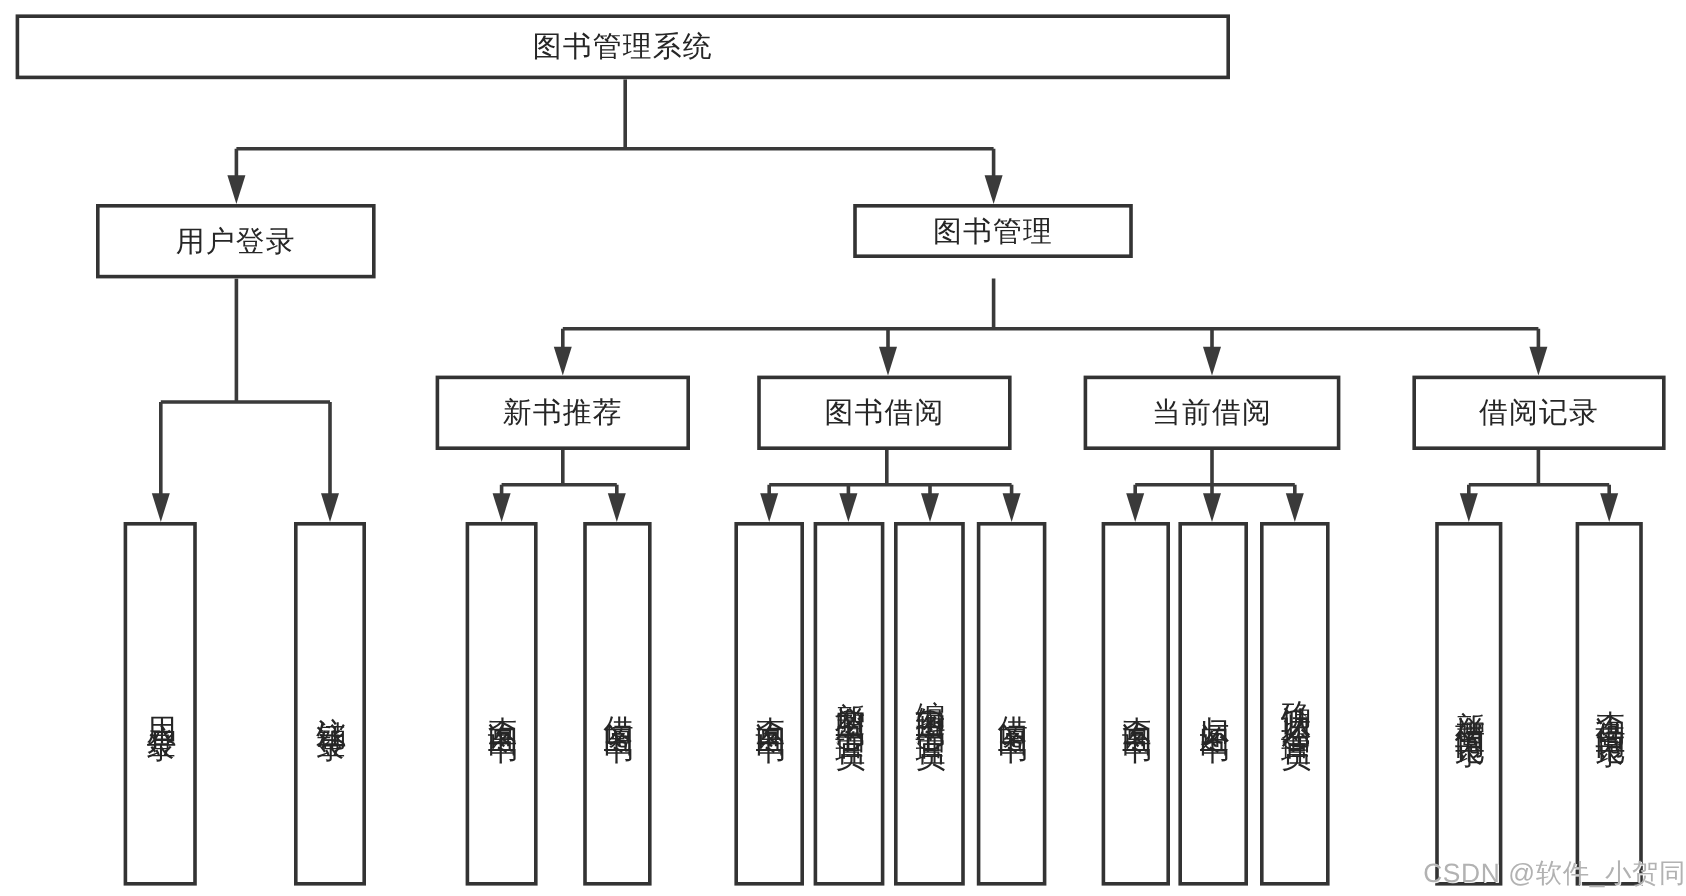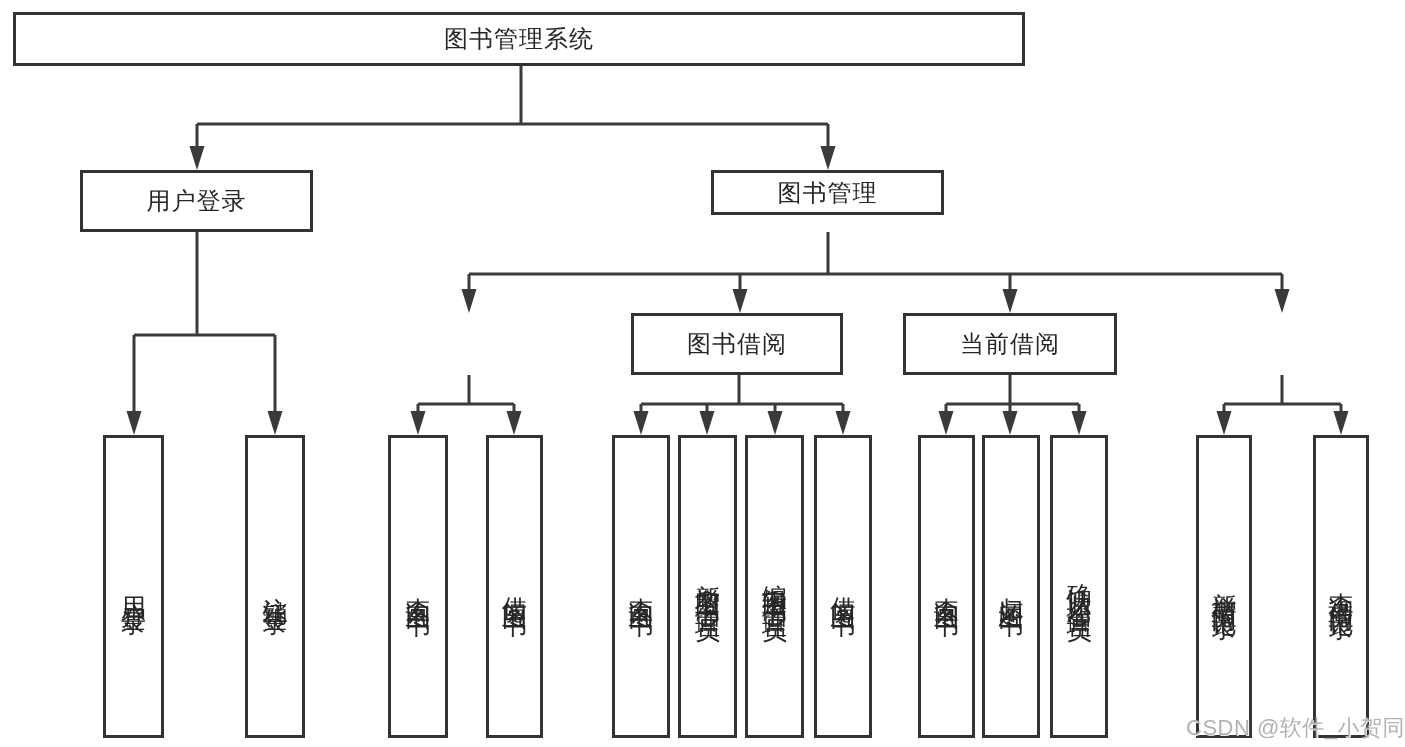--- a/index.html
+++ b/index.html
@@ -92,25 +92,31 @@
     <span class="lbl">图书管理系统</span>
   </div>
 
   <div class="box box-h" style="left:80px;top:170px;width:233px;height:62px">
     <span class="lbl">用户登录</span>
   </div>
   <div class="box box-h" style="left:711px;top:170px;width:233px;height:45px">
     <span class="lbl">图书管理</span>
   </div>
 
+  <div class="box box-h" style="left:363px;top:313px;width:212px;height:62px">
+    <span class="lbl">新书推荐</span>
+  </div>
   <div class="box box-h" style="left:631px;top:313px;width:212px;height:62px">
     <span class="lbl">图书借阅</span>
   </div>
   <div class="box box-h" style="left:903px;top:313px;width:214px;height:62px">
     <span class="lbl">当前借阅</span>
+  </div>
+  <div class="box box-h" style="left:1177px;top:313px;width:211px;height:62px">
+    <span class="lbl">借阅记录</span>
   </div>
 
   <div class="box box-v" style="left:103px;top:435px;width:61px;height:303px">
     <span class="lbl">用户登录</span>
   </div>
   <div class="box box-v" style="left:245px;top:435px;width:60px;height:303px">
     <span class="lbl">注销登录</span>
   </div>
 
   <div class="box box-v" style="left:388px;top:435px;width:60px;height:303px">

